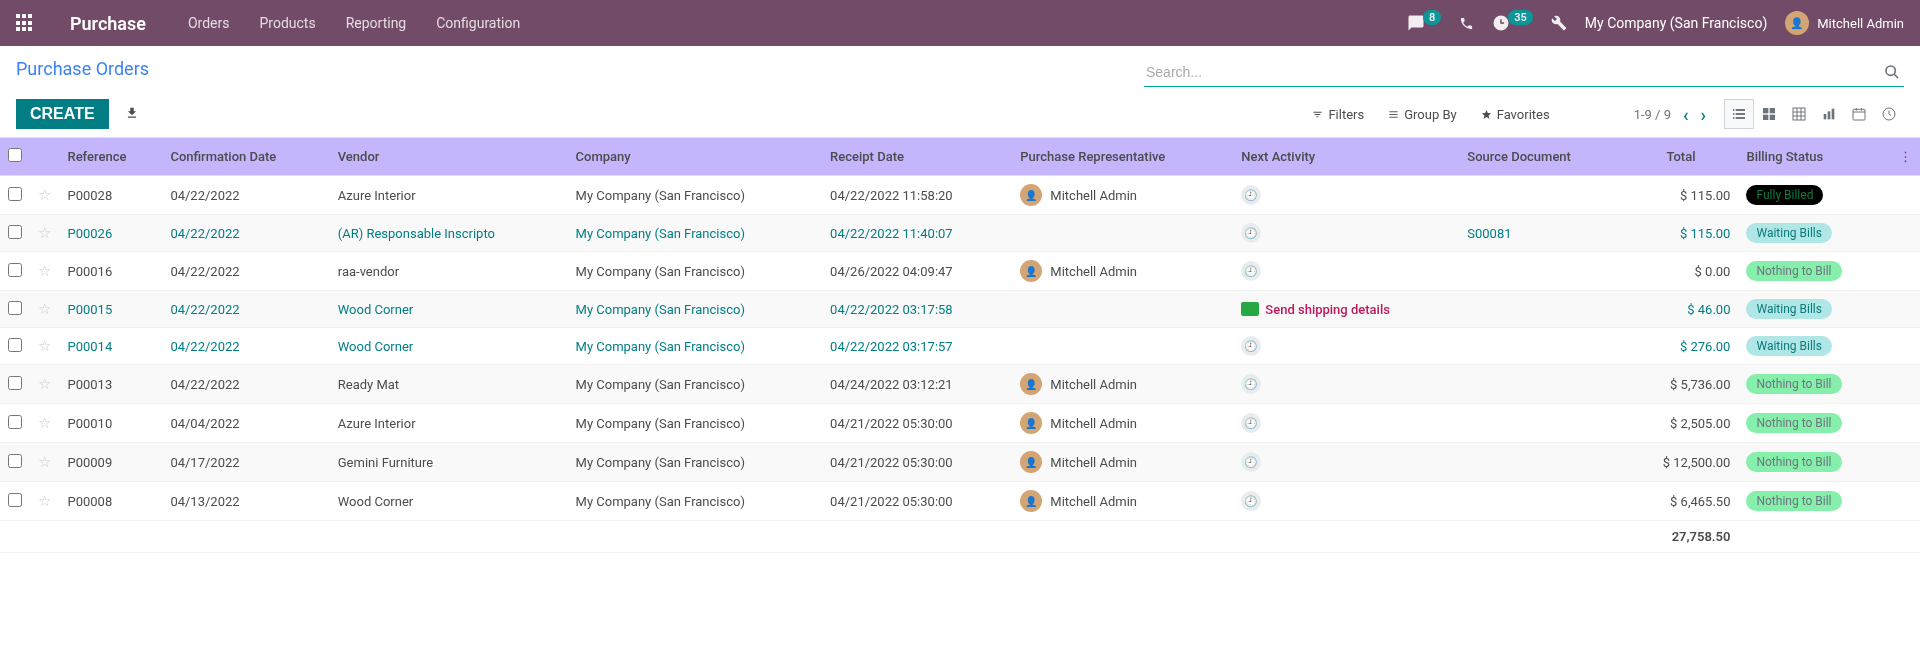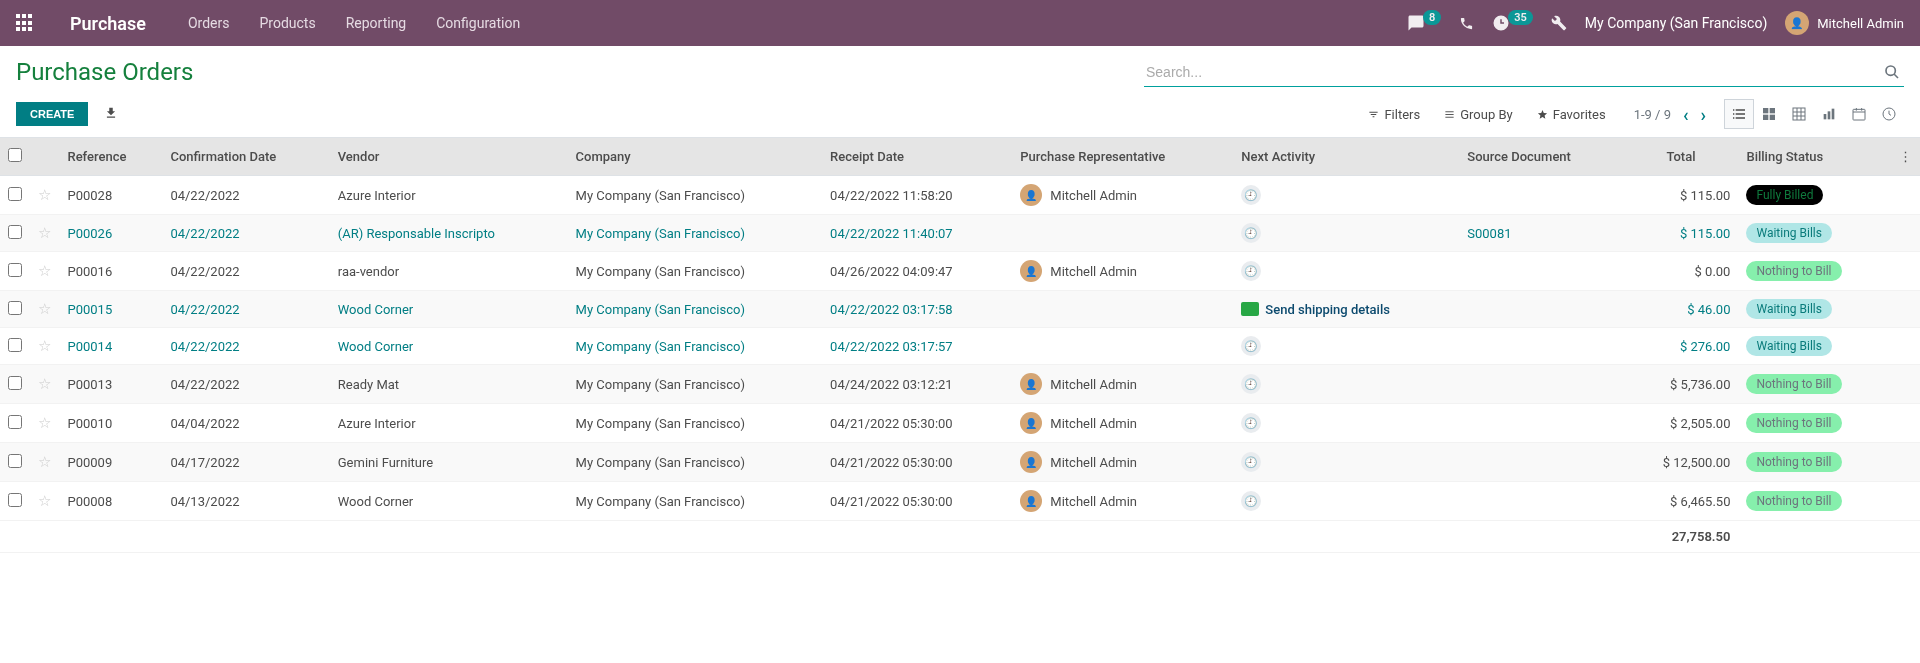--- a/index.html
+++ b/index.html
@@ -13,51 +13,51 @@
 .menus a { color: #e6dbe3; font-size: 14px; cursor: pointer; }
 .topbar-right { margin-left: auto; display: flex; align-items: center; gap: 18px; }
 .tool-icon { color: #fff; opacity: 0.9; cursor: pointer; position: relative; display: flex; align-items: center; }
 .badge { background: #00a09d; color: #fff; border-radius: 10px; padding: 1px 6px; font-size: 11px; font-weight: 600; margin-left: -2px; position: relative; top: -6px; }
 .company { color: #fff; font-size: 14px; cursor: pointer; }
 .user { display: flex; align-items: center; gap: 8px; cursor: pointer; }
 .user-avatar { width: 24px; height: 24px; border-radius: 50%; background: #d4a574; display: flex; align-items: center; justify-content: center; font-size: 11px; color: #fff; }
 
 .controlpanel { padding: 12px 16px 8px; border-bottom: 1px solid #dee2e6; }
 .cp-row1 { display: flex; align-items: flex-start; margin-bottom: 12px; }
-.breadcrumb { font-size: 24px; color: #15803d; flex: 1; }
+.breadcrumb { font-size: 18px; color: #3b82f6; flex: 1; }
 .searchbox { flex: 1; position: relative; max-width: 760px; }
 .searchbox input { width: 100%; border: none; border-bottom: 1px solid #00a09d; padding: 6px 30px 6px 2px; font-size: 14px; outline: none; }
 .searchbox input::placeholder { color: #aaa; }
 .search-icon { position: absolute; right: 4px; top: 6px; color: #6c757d; cursor: pointer; }
 .cp-row2 { display: flex; align-items: center; }
 .cp-buttons { display: flex; align-items: center; gap: 12px; }
-.btn-create { background: #017e84; color: #fff; border: none; padding: 6px 14px; font-size: 11px; font-weight: 600; cursor: pointer; }
+.btn-create { background: #017e84; color: #fff; border: none; padding: 6px 14px; font-size: 16px; font-weight: 600; cursor: pointer; }
 .btn-download { color: #4c4c4c; cursor: pointer; padding: 4px; }
-.search-options { display: flex; gap: 24px; margin-left: auto; margin-right: 28px; }
+.search-options { display: flex; gap: 24px; margin-left: auto; margin-right: 84px; }
 .search-opt { display: flex; align-items: center; gap: 5px; color: #4c4c4c; cursor: pointer; font-size: 13px; }
 .pager { color: #6c757d; font-size: 13px; margin-right: 12px; }
 .pager-nav { display: flex; gap: 12px; }
 .pager-nav span { color: #017e84; cursor: pointer; font-size: 18px; font-weight:600; }
 .view-switches { display: flex; gap: 0; margin-left: 18px; }
 .vbtn { width: 30px; height: 30px; display: flex; align-items: center; justify-content: center; cursor: pointer; border: 1px solid transparent; color: #6c757d; }
 .vbtn.active { border-color: #ced4da; background: #f8f9fa; }
 
 table.list { width: 100%; border-collapse: collapse; }
-table.list th { text-align: left; padding: 10px 8px; font-weight: 500; color: #4c4c4c; border-bottom: 1px solid #dee2e6; white-space: nowrap; background: #e5e5e5; }
+table.list th { text-align: left; padding: 10px 8px; font-weight: 500; color: #4c4c4c; border-bottom: 1px solid #dee2e6; white-space: nowrap; background: #c4b5fd; }
 table.list th.num { text-align: center; }
 table.list td { padding: 8px 8px; border-bottom: 1px solid #f2f2f2; white-space: nowrap; }
 table.list tbody tr:nth-child(even) { background: #f9f9f9; }
 table.list td.num { text-align: right; font-variant-numeric: tabular-nums; }
 .chk { width: 14px; height: 14px; }
 .star-icon { color: #ccc; cursor: pointer; font-size: 15px; }
 .linkblue { color: #017e84; }
 .rep-cell { display: flex; align-items: center; gap: 8px; }
 .rep-avatar { width: 22px; height: 22px; border-radius: 50%; background: #d4a574; display: inline-flex; align-items: center; justify-content: center; font-size: 10px; color: #fff; }
 .clock-icon { width: 20px; height: 20px; border-radius: 50%; background: #e9ecef; color: #adb5bd; display: inline-flex; align-items: center; justify-content: center; font-size: 11px; cursor: pointer; }
-.activity-text { color: #0c4a6e; font-weight: 500; display: flex; align-items: flex-start; gap: 6px; }
+.activity-text { color: #be185d; font-weight: 500; display: flex; align-items: flex-start; gap: 6px; }
 .activity-text .planned-icon { width: 18px; height: 14px; background: #28a745; border-radius: 2px; display: inline-block; position: relative; }
 .status-pill { border-radius: 12px; padding: 3px 10px; font-size: 12px; display: inline-block; }
 .pill-green { background: #000000; color: #0f7a3d; }
 .pill-teal { background: #b0e6e6; color: #0a7b7b; }
 .pill-gray { background: #86efac; color: #6c757d; }
 tfoot td { font-weight: 600; padding: 14px 8px; text-align: right; font-variant-numeric: tabular-nums; }
 .th-more { width: 20px; text-align:center; cursor:pointer; color:#6c757d;}
 </style>
 </head>
 <body>

